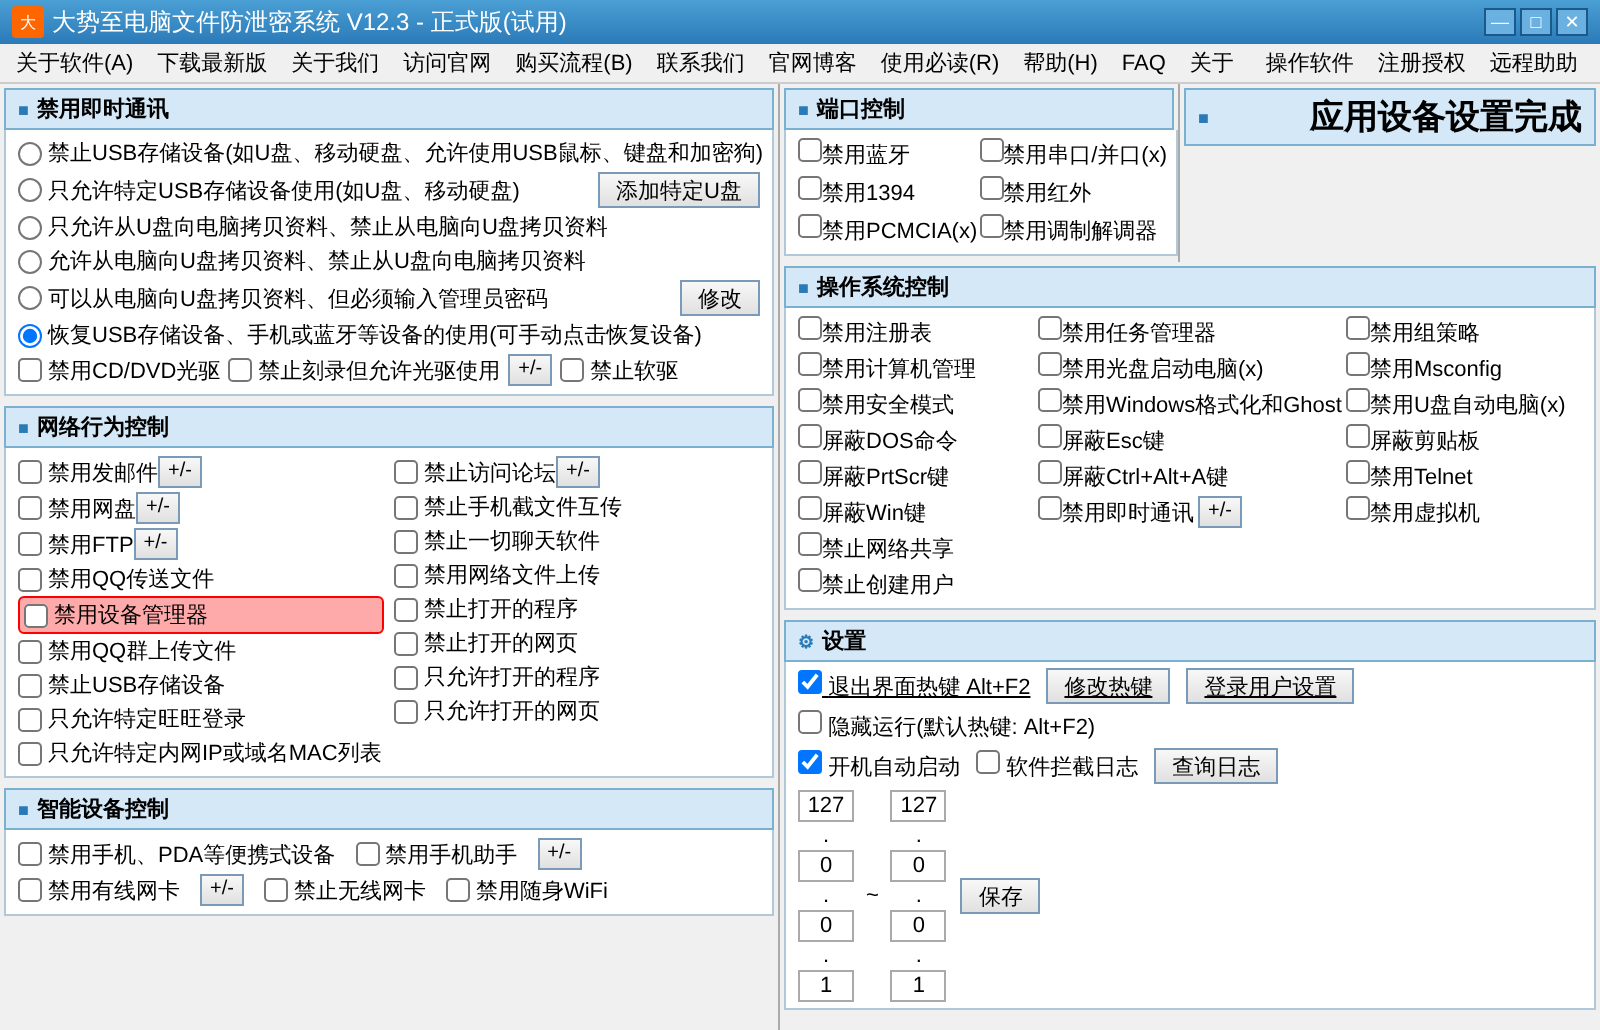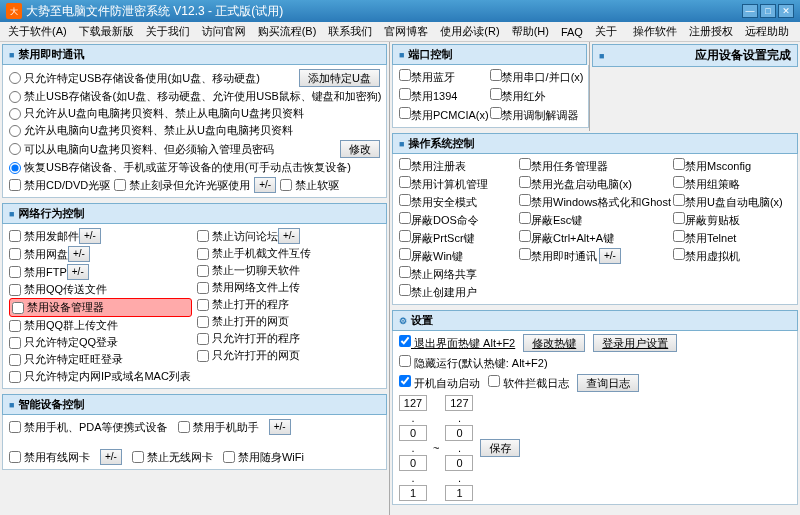--- a/index.html
+++ b/index.html
@@ -92,32 +92,32 @@
   <span class="menu-item">卸载教程</span>
 </div>
 
 <div class="main-content">
 
   <div class="left-panel">
 
     <div class="section-header">禁用即时通讯</div>
 
     <div class="section-content">
+      <div class="row">
+        <label>
+          <input type="radio" name="usb" style="">
+          <span>禁止USB存储设备(如U盘、移动硬盘、允许使用USB鼠标、键盘和加密狗)</span>
+        </label>
+      </div>
       <div class="row" style="justify-content: space-between;">
         <label>
           <input type="radio" name="usb" style="">
           <span>只允许特定USB存储设备使用(如U盘、移动硬盘)</span>
         </label>
         <button class="btn">添加特定U盘</button>
-      </div>
-      <div class="row">
-        <label>
-          <input type="radio" name="usb" style="">
-          <span>禁止USB存储设备(如U盘、移动硬盘、允许使用USB鼠标、键盘和加密狗)</span>
-        </label>
       </div>
       <div class="row">
         <label>
           <input type="radio" name="usb" style="">
           <span>只允许从U盘向电脑拷贝资料、禁止从电脑向U盘拷贝资料</span>
         </label>
       </div>
       <div class="row">
         <label>
           <input type="radio" name="usb" style="">
@@ -194,21 +194,21 @@
           </div>
           <div class="row">
             <label>
                 <input type="checkbox" style="">
                 <span>禁用QQ群上传文件</span>
               </label>
           </div>
           <div class="row">
             <label>
                 <input type="checkbox" style="">
-                <span>只允许特定QQ登录</span>
+                <span>禁止USB存储设备</span>
               </label>
           </div>
           <div class="row">
             <label>
                 <input type="checkbox" style="">
                 <span>只允许特定旺旺登录</span>
               </label>
           </div>
           <div class="row">
             <label>
@@ -277,21 +277,21 @@
         <label>
             <input type="checkbox" style="">
             <span>禁用手机、PDA等便携式设备</span>
           </label>
         <label>
             <input type="checkbox" style="">
             <span>禁用手机助手</span>
           </label>
         <span class="plus-minus">+/-</span>
       </div>
-      <div class="row" style="gap: 10px; margin-top: 12px;">
+      <div class="row" style="gap: 10px;">
         <label>
             <input type="checkbox" style="">
             <span>禁用有线网卡</span>
           </label>
         <span class="plus-minus">+/-</span>
         <label>
             <input type="checkbox" style="">
             <span>禁止无线网卡</span>
           </label>
         <label>
@@ -325,21 +325,21 @@
               <label><input type="checkbox" style=""><span>禁用PCMCIA(x)</span></label>
             </div>
             <div class="check-label">
               <label><input type="checkbox" style=""><span>禁用调制解调器</span></label>
             </div>
           </div>
         </div>
       </div>
 
       <div style="flex:1;">
-        <div class="header-row" style="background: #d4e8f7; border: 1px solid #7ab0d0; padding: 2px 6px; margin: 2px 2px 0 2px; font-weight: bold; font-size: 12px; display: flex; align-items: center;">
+        <div class="header-row" style="background: #d4e8f7; border: 1px solid #7ab0d0; padding: 2px 6px; margin: 2px 2px 0 2px; font-weight: bold; font-size: 17px; display: flex; align-items: center;">
           <span>应用设备设置完成</span>
         </div>
         <div style="height: 40px;"></div>
       </div>
     </div>
 
     <div class="section-header">操作系统控制</div>
     <div class="section-content">
       <div style="display: grid; grid-template-columns: 1fr 1fr 1fr; gap: 2px;">
 
@@ -387,24 +387,24 @@
               <label><input type="checkbox" style=""><span>屏蔽Ctrl+Alt+A键</span></label>
             </div>
           <div class="check-label" style="display:flex;align-items:center;gap:2px;">
             <label><input type="checkbox" style=""><span>禁用即时通讯</span></label>
             <span class="plus-minus">+/-</span>
           </div>
         </div>
 
         <div>
           <div class="check-label">
+              <label><input type="checkbox" style=""><span>禁用组策略</span></label>
+            </div>
+          <div class="check-label">
               <label><input type="checkbox" style=""><span>禁用Msconfig</span></label>
-            </div>
-          <div class="check-label">
-              <label><input type="checkbox" style=""><span>禁用组策略</span></label>
             </div>
           <div class="check-label">
               <label><input type="checkbox" style=""><span>禁用U盘自动电脑(x)</span></label>
             </div>
           <div class="check-label">
               <label><input type="checkbox" style=""><span>屏蔽剪贴板</span></label>
             </div>
           <div class="check-label">
               <label><input type="checkbox" style=""><span>禁用Telnet</span></label>
             </div>

